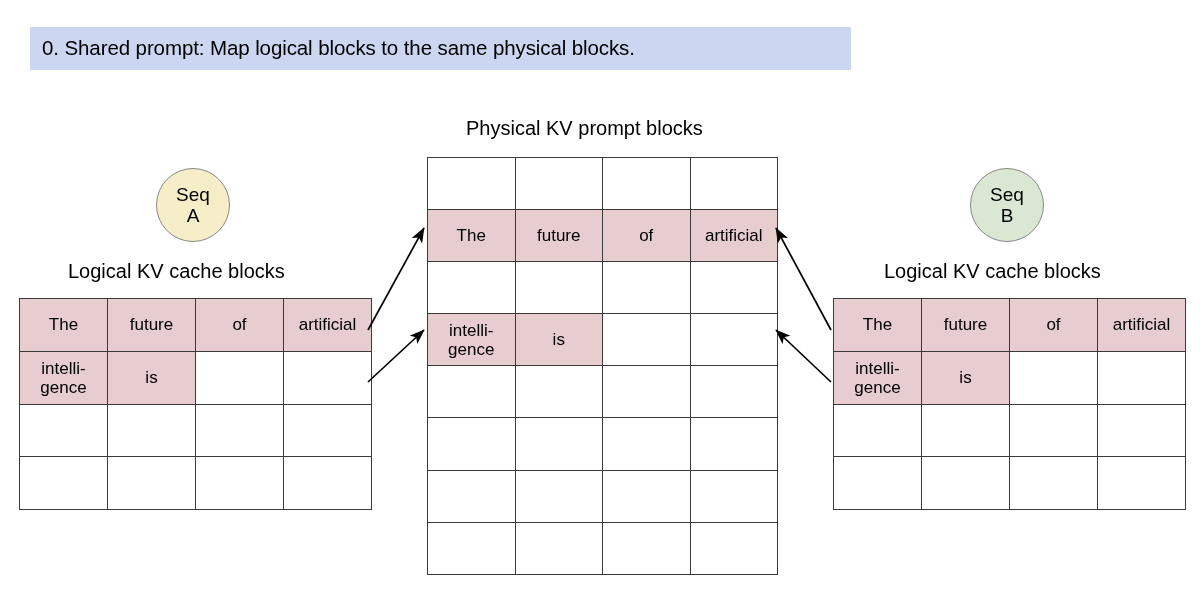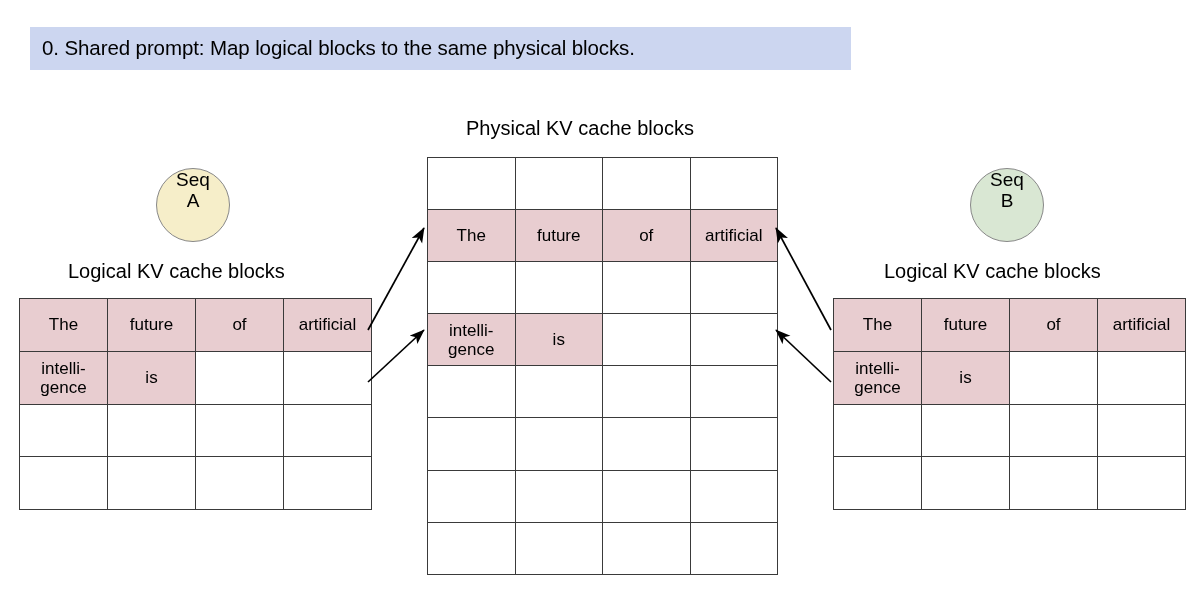--- a/index.html
+++ b/index.html
@@ -19,21 +19,21 @@
     background:#ccd6f0;
     display:flex;align-items:center;
     padding-left:12px;box-sizing:border-box;
   }
   .banner-text{font-size:20.5px;line-height:1;white-space:nowrap;letter-spacing:-0.1px;}
 
   
   .seq-circle{
     position:absolute;width:74px;height:74px;border-radius:50%;
     border:1px solid #888888;
-    display:flex;flex-direction:column;align-items:center;
+    display:flex;flex-direction:column;align-items:center;justify-content:center;
     font-size:19px;line-height:21px;box-sizing:border-box;
   }
   #seq-a{left:156px;top:168px;background:#f6eec9;}
   #seq-b{left:970px;top:168px;background:#d9e7d3;}
 
   
   .caption{position:absolute;font-size:20px;white-space:nowrap;}
   #cap-physical{left:466px;top:117px;}
   #cap-logical-a{left:68px;top:260px;}
   #cap-logical-b{left:884px;top:260px;}
@@ -73,21 +73,21 @@
 
   <div class="seq-circle" id="seq-a">
     <span>Seq</span>
     <span>A</span>
   </div>
   <div class="seq-circle" id="seq-b">
     <span>Seq</span>
     <span>B</span>
   </div>
 
-  <div class="caption" id="cap-physical">Physical KV cache blocks</div>
+  <div class="caption" id="cap-physical">Physical KV prompt blocks</div>
   <div class="caption" id="cap-logical-a">Logical KV cache blocks</div>
   <div class="caption" id="cap-logical-b">Logical KV cache blocks</div>
 
   <table class="grid" id="logical-a">
       <tbody>
         <tr>
           <td class="filled">The</td>
           <td class="filled">future</td>
           <td class="filled">of</td>
           <td class="filled">artificial</td>

